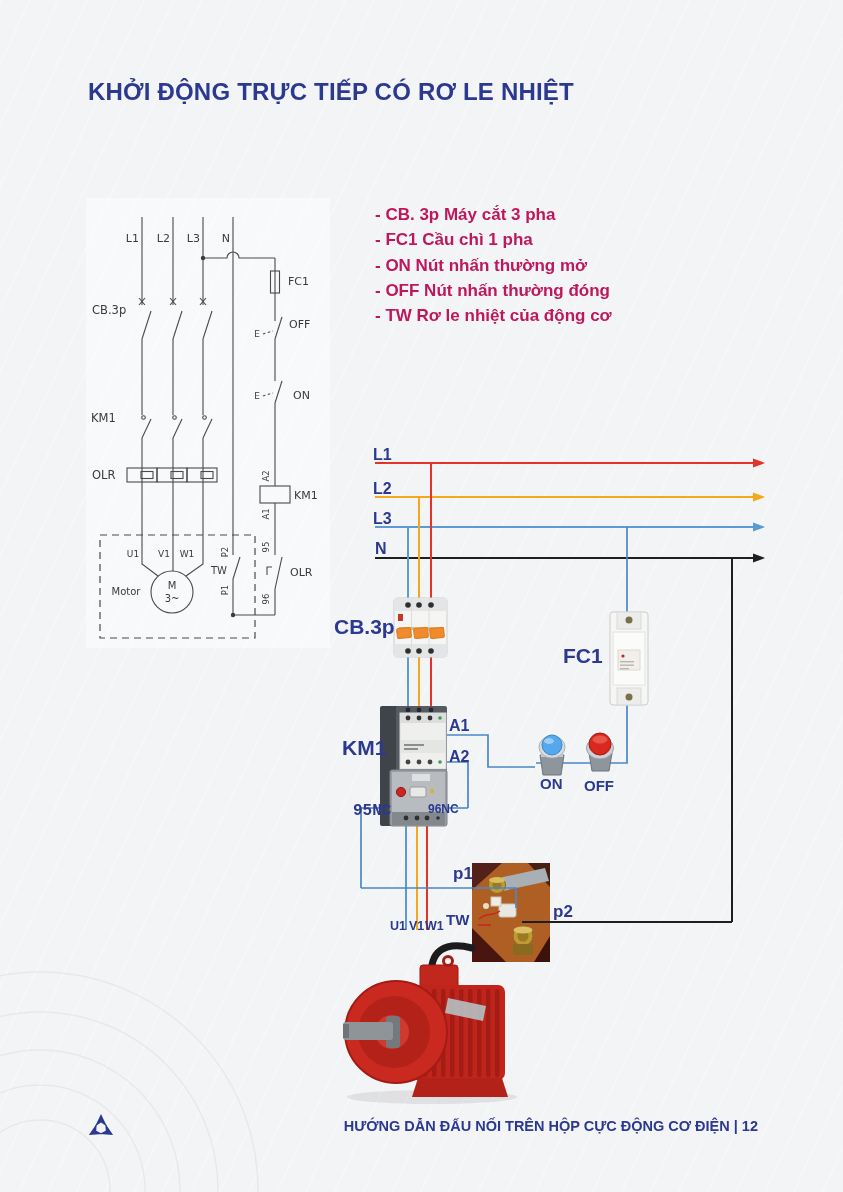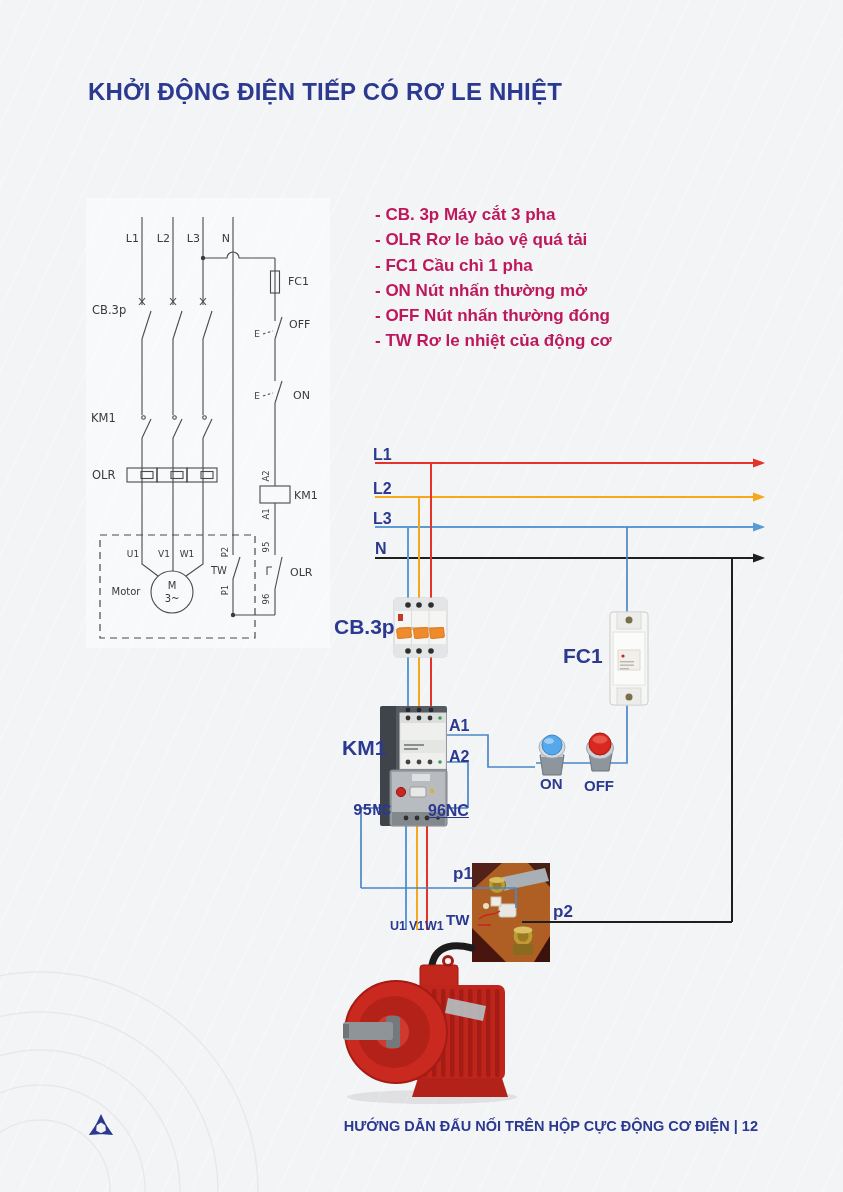--- a/index.html
+++ b/index.html
@@ -24,25 +24,24 @@
 <svg class="abs" style="left:0;top:940px;" width="420" height="252" viewBox="0 0 420 252">
   <g fill="none" stroke="#c3cad6" stroke-width="1.4" opacity="0.28">
     <circle cx="40" cy="250" r="70"></circle>
       <circle cx="40" cy="250" r="105"></circle>
     <circle cx="40" cy="250" r="140"></circle>
       <circle cx="40" cy="250" r="178"></circle>
     <circle cx="40" cy="250" r="218"></circle>
   </g>
 </svg>
 
-<div class="abs page-title">KHỞI ĐỘNG ĐIỆN TIẾP CÓ RƠ LE NHIỆT</div>
+<div class="abs page-title">KHỞI ĐỘNG TRỰC TIẾP CÓ RƠ LE NHIỆT</div>
 
 <div class="abs legend">
   <div>- CB. 3p Máy cắt 3 pha</div>
-  <div>- OLR Rơ le bảo vệ quá tải</div>
   <div>- FC1 Cầu chì 1 pha</div>
   <div>- ON Nút nhấn thường mở</div>
   <div>- OFF Nút nhấn thường đóng</div>
   <div>- TW Rơ le nhiệt của động cơ</div>
 </div>
 
 <svg class="abs" style="left:86px;top:198px;" width="244" height="450" viewBox="0 0 244 450">
   <rect x="0" y="0" width="244" height="450" fill="#ffffff" opacity="0.45"></rect>
   <g stroke="#4a4a4a" stroke-width="1.1" fill="none">
 
@@ -323,21 +322,21 @@
 <div class="abs wlabel" style="left:373px;top:446px;font-size:16px;">L1</div>
 <div class="abs wlabel" style="left:373px;top:480px;font-size:16px;">L2</div>
 <div class="abs wlabel" style="left:373px;top:510px;font-size:16px;">L3</div>
 <div class="abs wlabel" style="left:375px;top:540px;font-size:16px;">N</div>
 <div class="abs wlabel" style="left:334px;top:615px;font-size:21px;">CB.3p</div>
 <div class="abs wlabel" style="left:563px;top:644px;font-size:21px;">FC1</div>
 <div class="abs wlabel" style="left:342px;top:736px;font-size:21px;">KM1</div>
 <div class="abs wlabel" style="left:449px;top:717px;font-size:16px;">A1</div>
 <div class="abs wlabel" style="left:449px;top:748px;font-size:16px;">A2</div>
 <div class="abs wlabel" style="left:353px;top:802px;font-size:16px;font-family:Liberation Mono, monospace;">95NC</div>
-<div class="abs wlabel" style="left:428px;top:802px;font-size:16px;text-decoration:underline;">96NC</div>
+<div class="abs wlabel" style="left:428px;top:802px;font-size:12px;">96NC</div>
 <div class="abs wlabel" style="left:540px;top:775px;font-size:15px;">ON</div>
 <div class="abs wlabel" style="left:584px;top:777px;font-size:15px;">OFF</div>
 <div class="abs wlabel" style="left:453px;top:864px;font-size:17px;">p1</div>
 <div class="abs wlabel" style="left:553px;top:902px;font-size:17px;">p2</div>
 <div class="abs wlabel" style="left:446px;top:911px;font-size:15px;">TW</div>
 <div class="abs wlabel" style="left:390px;top:919px;font-size:12.5px;">U1</div>
 <div class="abs wlabel" style="left:409px;top:919px;font-size:12.5px;">V1</div>
 <div class="abs wlabel" style="left:425px;top:919px;font-size:12.5px;">W1</div>
 
 <svg class="abs" style="left:85px;top:1112px;" width="32" height="32" viewBox="-16 -16 32 32">

